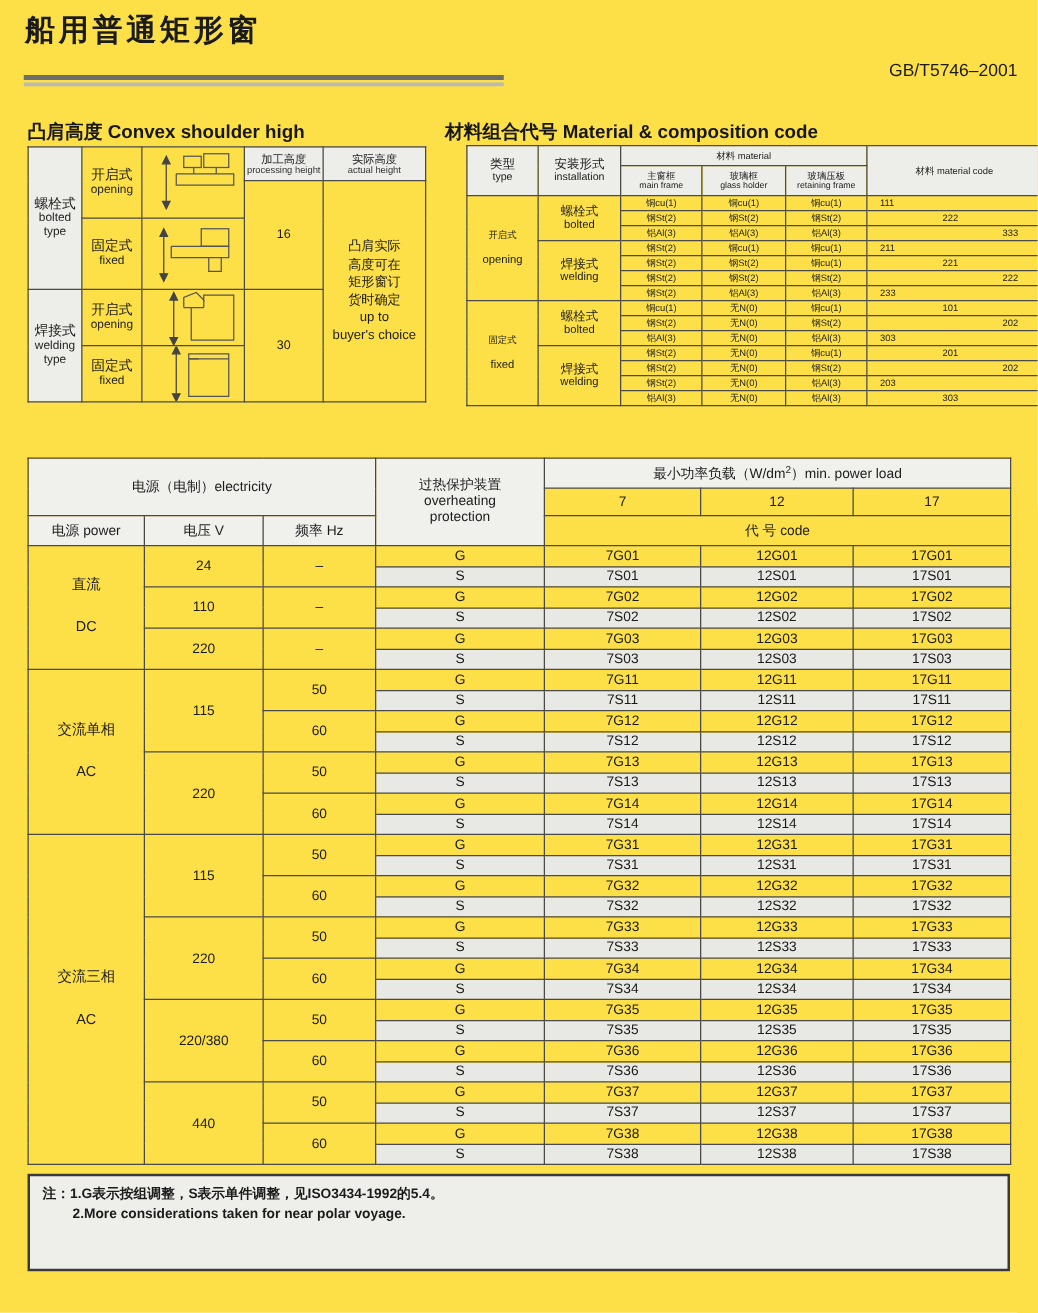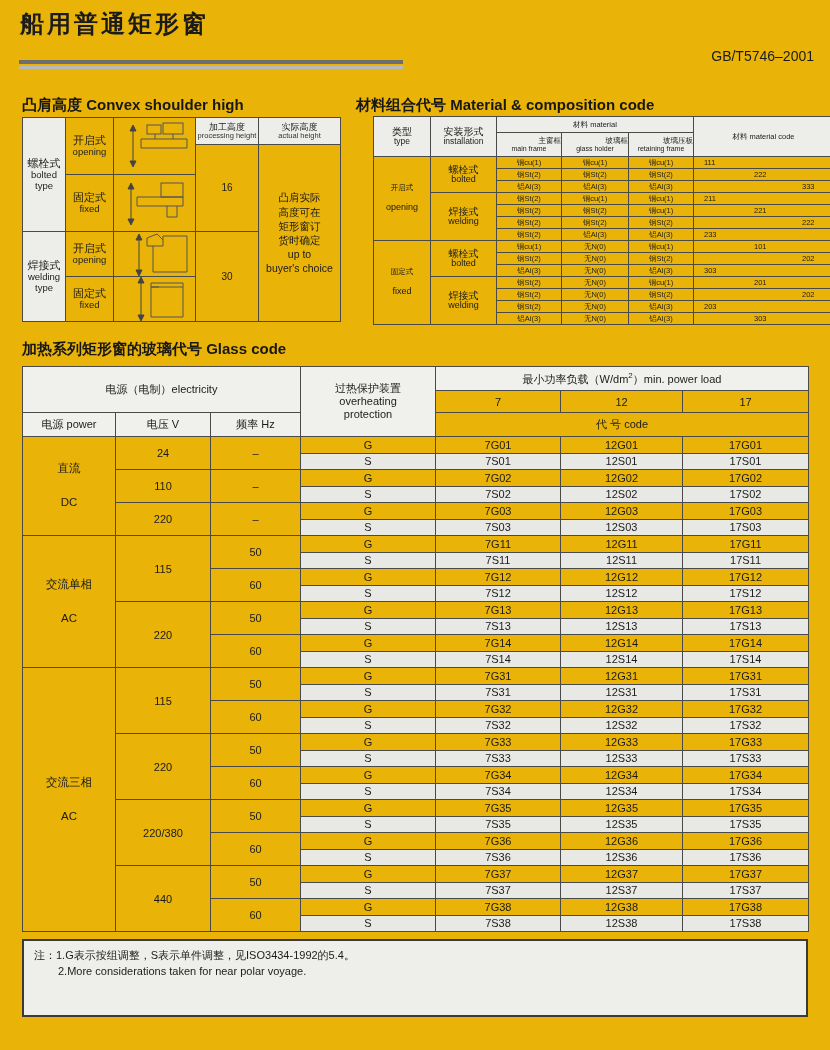--- a/index.html
+++ b/index.html
@@ -1,17 +1,17 @@
 <!DOCTYPE html>
 <html><head>
 <meta charset="utf-8">
 <style>
   * { box-sizing: border-box; margin: 0; padding: 0; }
   body { background:#ffffff; font-family:"Liberation Sans", sans-serif; color:#1b1b1b; }
-  .page { position:relative; width:830px; height:1050px; background:#eab308; overflow:hidden; }
+  .page { position:relative; width:830px; height:1050px; background:#fde047; overflow:hidden; }
 
   
   .title-cn { position:absolute; left:20px; top:8px; font-size:24px; font-weight:bold; letter-spacing:3px; }
   .title-en { position:absolute; left:20px; top:36px; font-size:18px; font-weight:bold; }
   .title-rule { position:absolute; left:19px; top:60px; width:384px; height:9px;
                 border-top:4px solid #6e6e6e; border-bottom:3px solid #b9b9b9; }
   .std-code { position:absolute; right:16px; top:48px; font-size:14px; }
 
   .section-title { position:absolute; font-size:15px; font-weight:600; color:#171717; white-space:nowrap; }
 
@@ -31,21 +31,21 @@
   .actual-cell div { font-size:10.5px; line-height:1.35; }
   .actual-en { font-size:10px; }
   .draw-cell svg { display:block; margin:0 auto; }
 
   
   .material-wrap { position:absolute; left:355px; top:116px;padding-left:18px; }
   .material-table { width:460px; border:1.5px solid #3c3c3c; }
   .material-table td { font-size:7.5px; line-height:1.05; }
   .mh-cn { font-size:10px; }
   .mh-en { font-size:8.5px; }
-  .m-sub-cn { font-size:7.5px;text-align:right; }
+  .m-sub-cn { font-size:7.5px; }
   .m-sub-en { font-size:7px; }
   .m-cell { height:12px; font-size:7px; color:#222; }
   .cell-mcode { text-align:left; font-size:10px; }
   .cell-mcode.pos-0 { padding-left:10px;margin-top:16px; }
   .cell-mcode.pos-1 { padding-left:60px; }
   .cell-mcode.pos-2 { padding-left:108px; }
   .grp-cell div { line-height:1.1; }
   .grp-gap { margin-top:10px; }
 
   
@@ -59,21 +59,21 @@
   .hr-c td { height:24px; }
   .glass-table tbody td { height:16.5px; }
   .s-row { background:#e8e8e5; }
   .cell-power .pline { line-height:1.2; font-size:11.5px; }
   .cell-power .pline + .pline { margin-top:20px; }
   sup { font-size:8px; }
 
   
   .notes-box { position:absolute; left:22px; top:939px; width:786px; height:78px;
                background:#eeeeeb; border:2px solid #3a3a3a; padding:7px 10px 0 10px; }
-  .note-line { font-size:11px; line-height:1.45; color:#1b1b1b; white-space:nowrap; }
+  .note-line { font-size:11px; line-height:1.45; color:#1b1b1b; white-space:nowrap;font-weight:bold; }
   .note-indent { padding-left:24px; }
 
   .dim-arrow { stroke:#444; stroke-width:1; fill:#444; }
   .profile { stroke:#555; stroke-width:1; fill:none; }
 </style>
 </head>
 <body>
 
 <div class="page">
 
@@ -336,21 +336,20 @@
           <tr>
             <td class="m-cell">铝Al(3)</td>
             <td class="m-cell">无N(0)</td>
             <td class="m-cell">铝Al(3)</td>
             <td class="cell-mcode pos-1">303</td>
           </tr>
         </tbody>
     </table>
   </div>
 
-  <div class="section-title" style="left:22px; top:340px;">加热系列矩形窗的玻璃代号  Glass code</div>
   <div class="glass-wrap">
     <table class="glass-table">
       <colgroup>
           <col style="width:93px">
           <col style="width:95px">
           <col style="width:90px">
           <col style="width:135px">
           <col style="width:125px">
           <col style="width:122px">
           <col style="width:126px">

